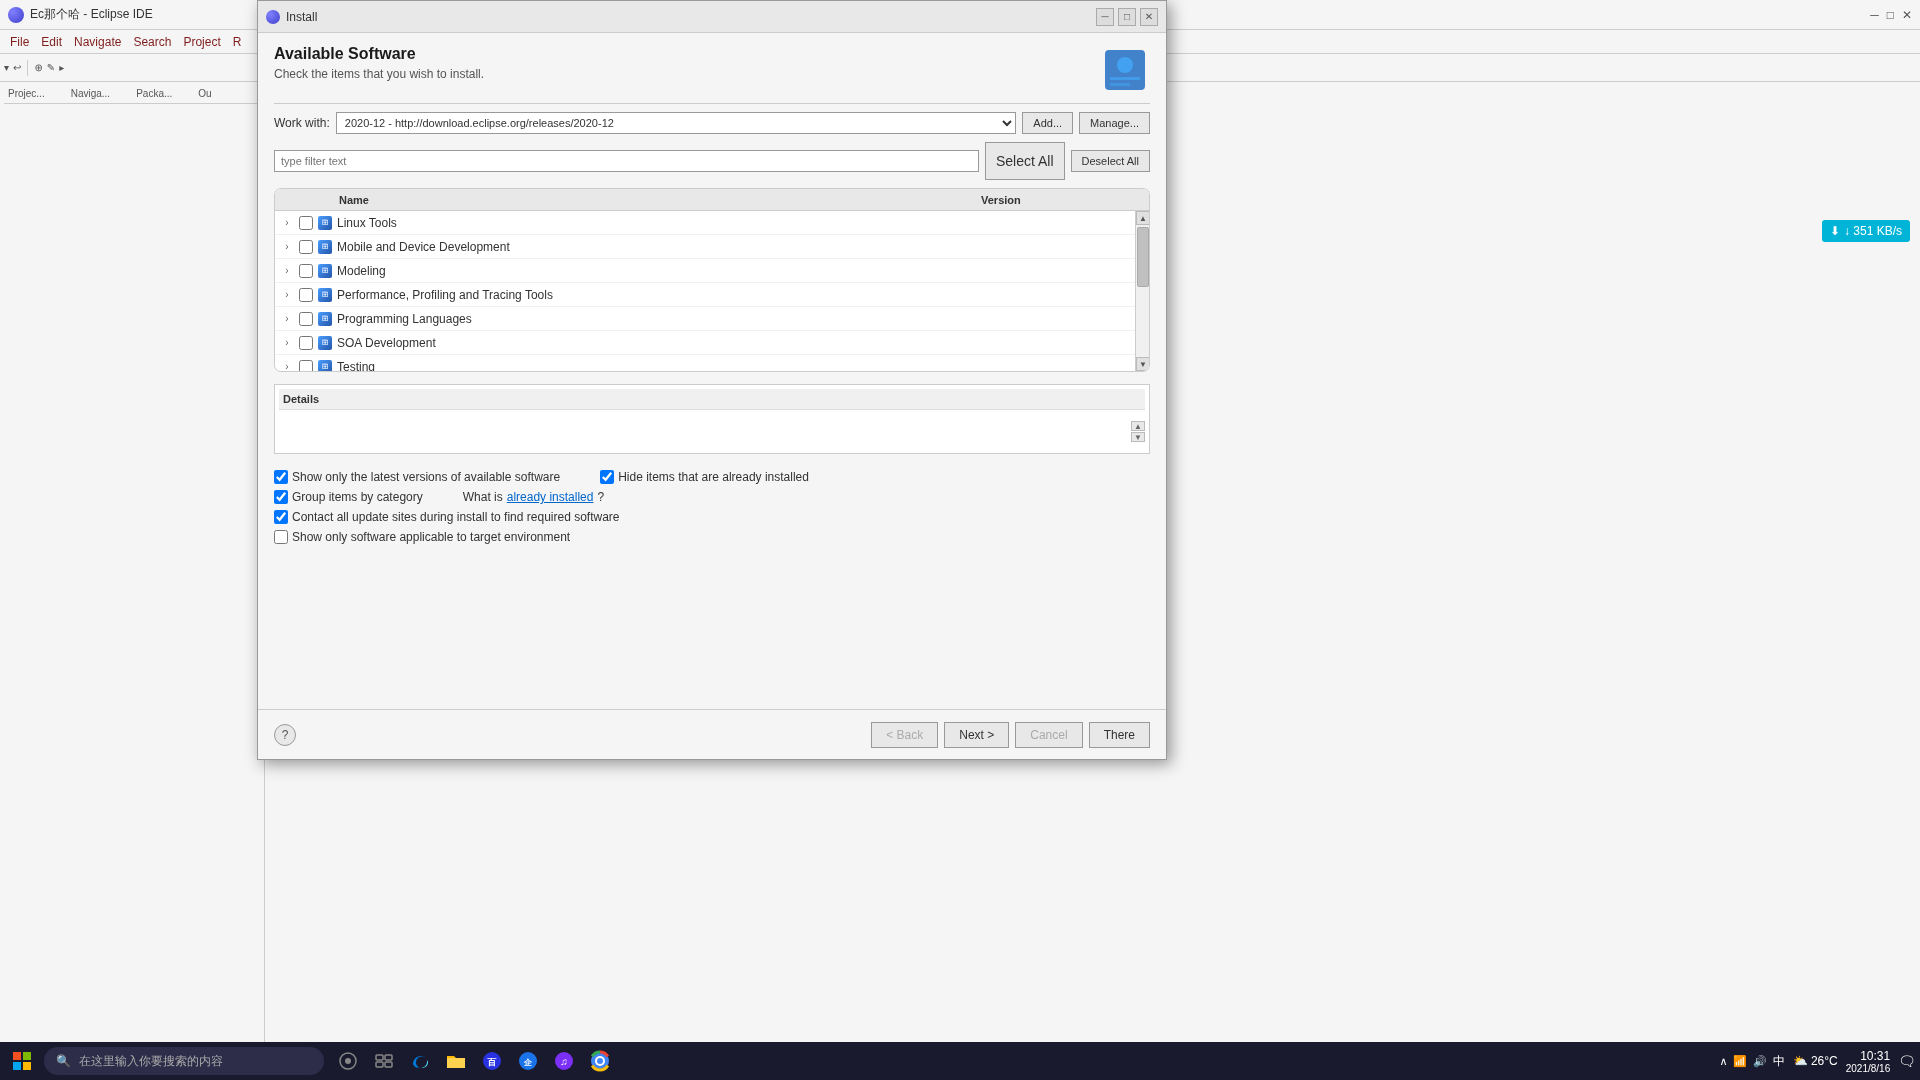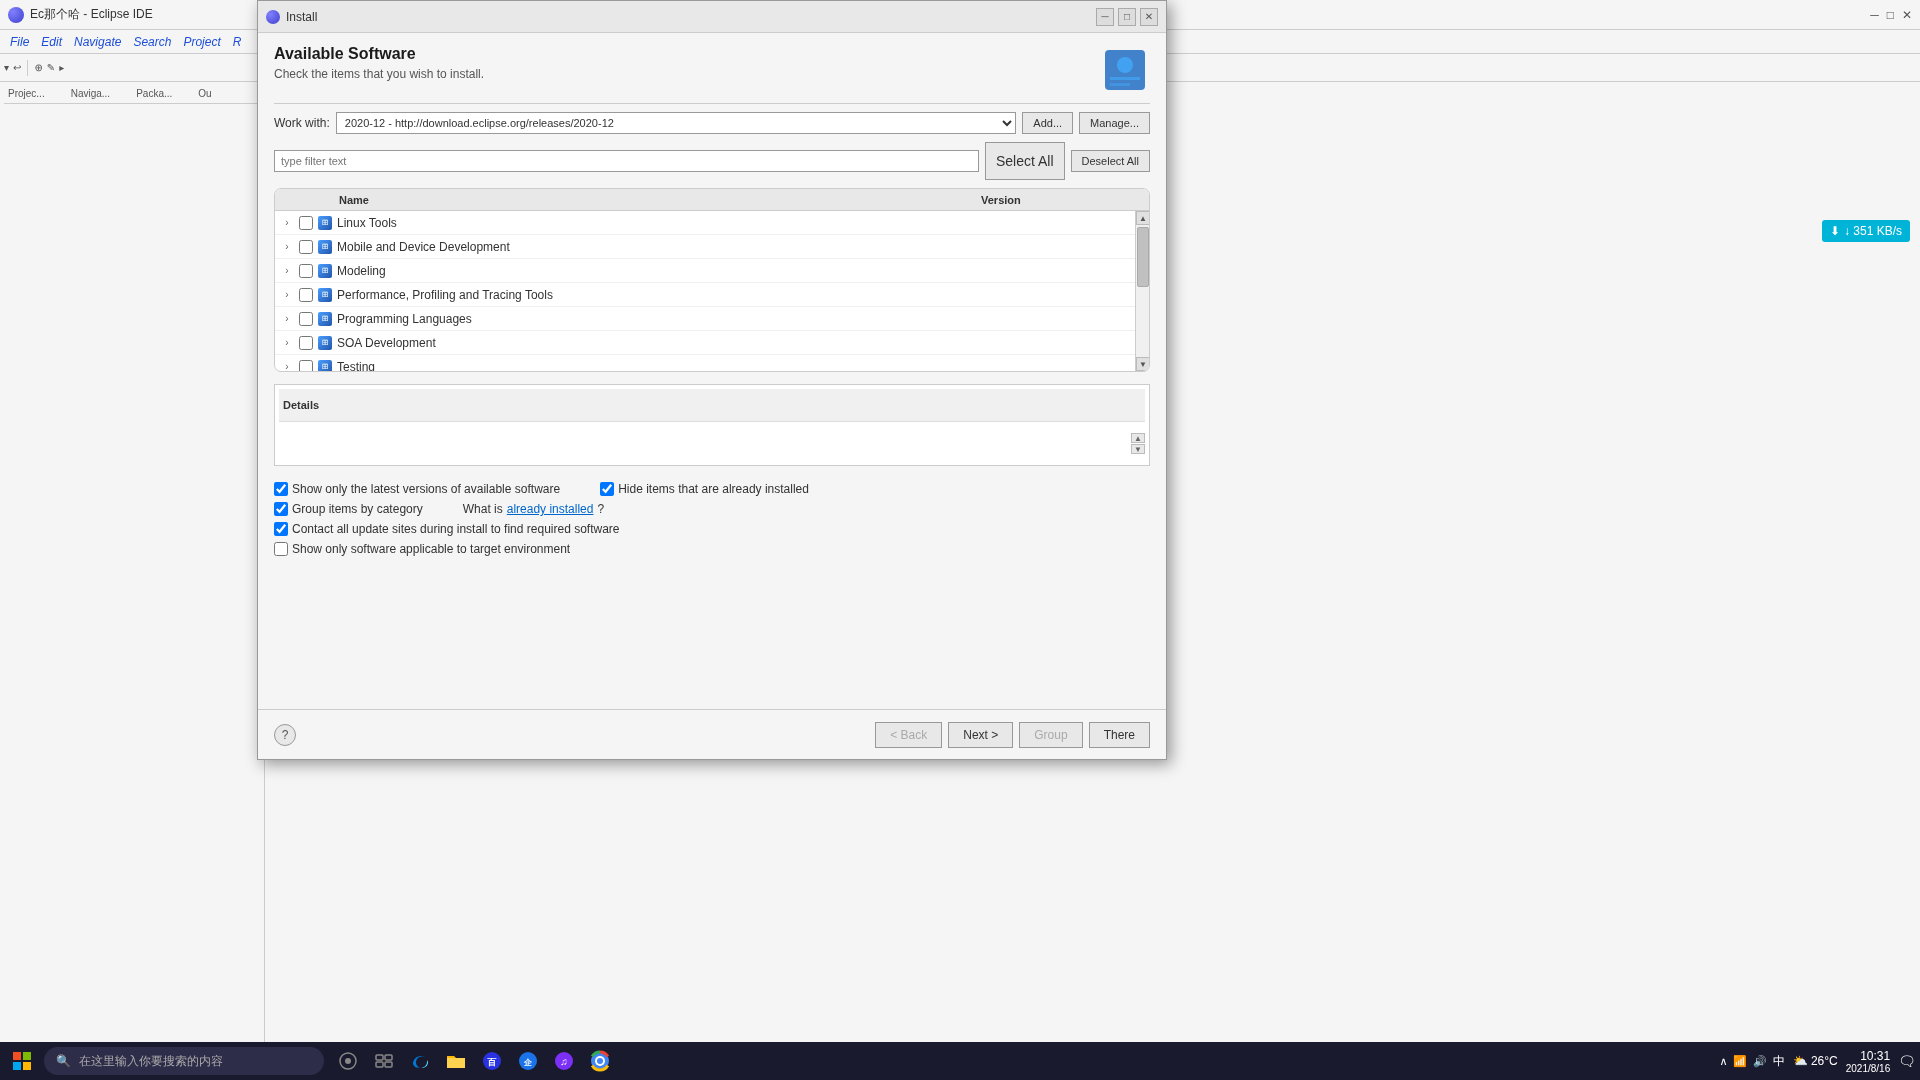--- a/index.html
+++ b/index.html
@@ -39,22 +39,21 @@
       border-bottom: 1px solid #ccc;
       display: flex;
       align-items: center;
       padding: 0 4px;
       font-size: 12px;
     }
 
     .ide-menu-bar span {
       padding: 0 6px;
       cursor: pointer;
-      color: #1d4ed8;
-      font-style: italic;
+      color: #7f1d1d;
     }
 
     .ide-toolbar {
       height: 28px;
       background: #f5f5f5;
       border-bottom: 1px solid #ccc;
     }
 
     .ide-content {
       display: flex;
@@ -393,21 +392,21 @@
       background: white;
       padding: 4px;
     }
 
     .details-title {
       font-size: 11px;
       font-weight: bold;
       color: #333;
       margin-bottom: 4px;
       background: #f0f0f0;
-      padding: 10px 4px;
+      padding: 4px 4px;
       border-bottom: 1px solid #ddd;
     }
 
     .details-content {
       height: 35px;
       display: flex;
       align-items: center;
       justify-content: flex-end;
     }
 
@@ -870,21 +869,21 @@
 
     </div>
 
   </div>
 
   <div class="dialog-footer">
     <div class="footer-help">?</div>
     <div class="footer-buttons">
       <button class="footer-btn" disabled="">&lt; Back</button>
       <button class="footer-btn">Next &gt;</button>
-      <button class="footer-btn" disabled="">Group</button>
+      <button class="footer-btn" disabled="">Cancel</button>
       <button class="footer-btn">There</button>
     </div>
   </div>
 
 </div>
 
 <div class="ide-taskbar">
 
   <div class="taskbar-start">
     <svg width="20" height="20" viewBox="0 0 20 20">

